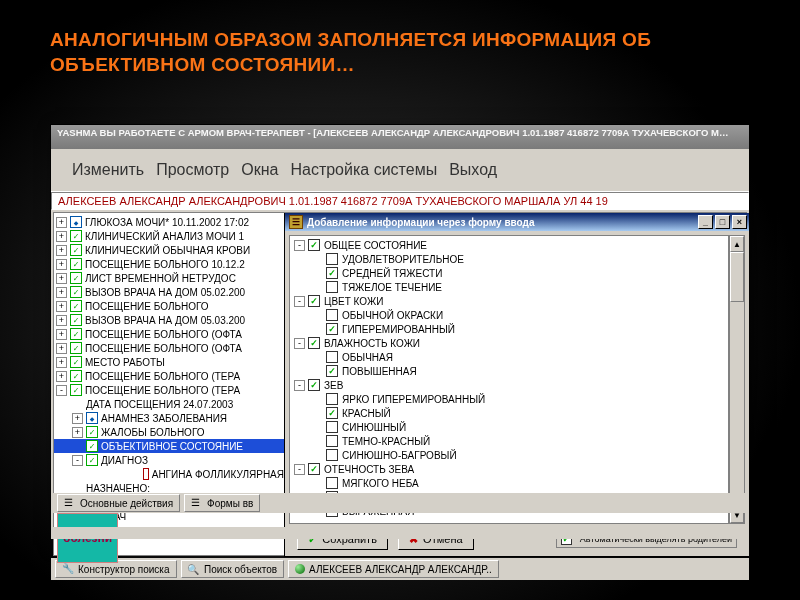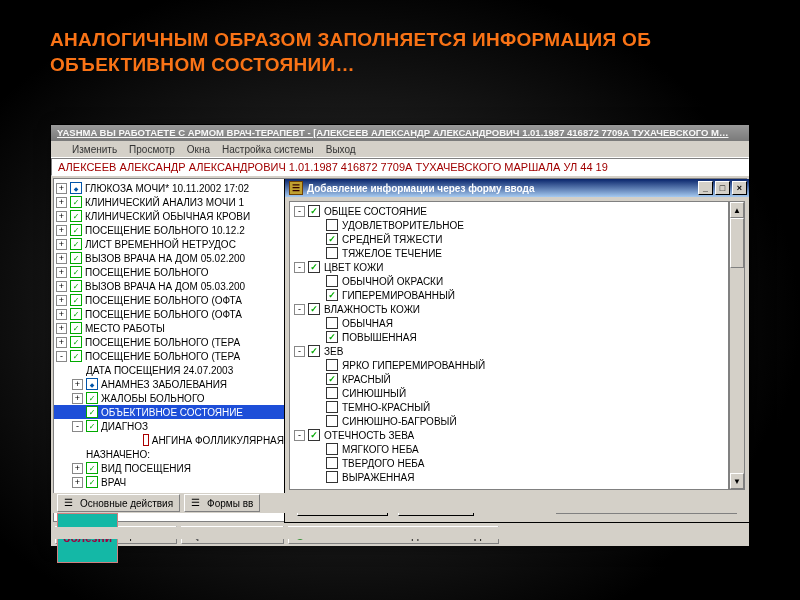--- a/index.html
+++ b/index.html
@@ -20,24 +20,24 @@
   }
 
   
   .app {
     position:absolute; left:50px; top:124px; width:700px; height:416px;
     background:#d4d0c8; border:1px solid #000; box-shadow:5px 5px 15px rgba(0,0,0,.6);
     font-size:10px;
   }
   .app-title {
     background:linear-gradient(#9a9a9a,#7a7a7a); color:#f8f8f8;
-    padding:2px 6px; font-size:9.5px; font-weight:bold; height:16px; white-space:nowrap; overflow:hidden;text-decoration:underline;
+    padding:2px 6px; font-size:9.5px; font-weight:bold; height:24px; white-space:nowrap; overflow:hidden;
   }
   .menubar {
-    background:#d4d0c8; padding:2px 6px; font-size:10px; color:#333; border-bottom:1px solid #fff;
+    background:#d4d0c8; padding:12px 6px; font-size:16px; color:#333; border-bottom:1px solid #fff;
     display:flex; gap:12px;
   }
   .menubar .mi { display:flex; align-items:center; gap:3px; }
   .menubar .mi .ic { width:12px;height:12px;display:inline-block; }
   .patient-bar {
     background:#fff; color:#a00000; font-weight:normal; font-size:11px;
     padding:2px 6px; border:1px solid #808080; border-right-color:#fff; border-bottom-color:#fff;
     white-space:nowrap; overflow:hidden;
   }
 

